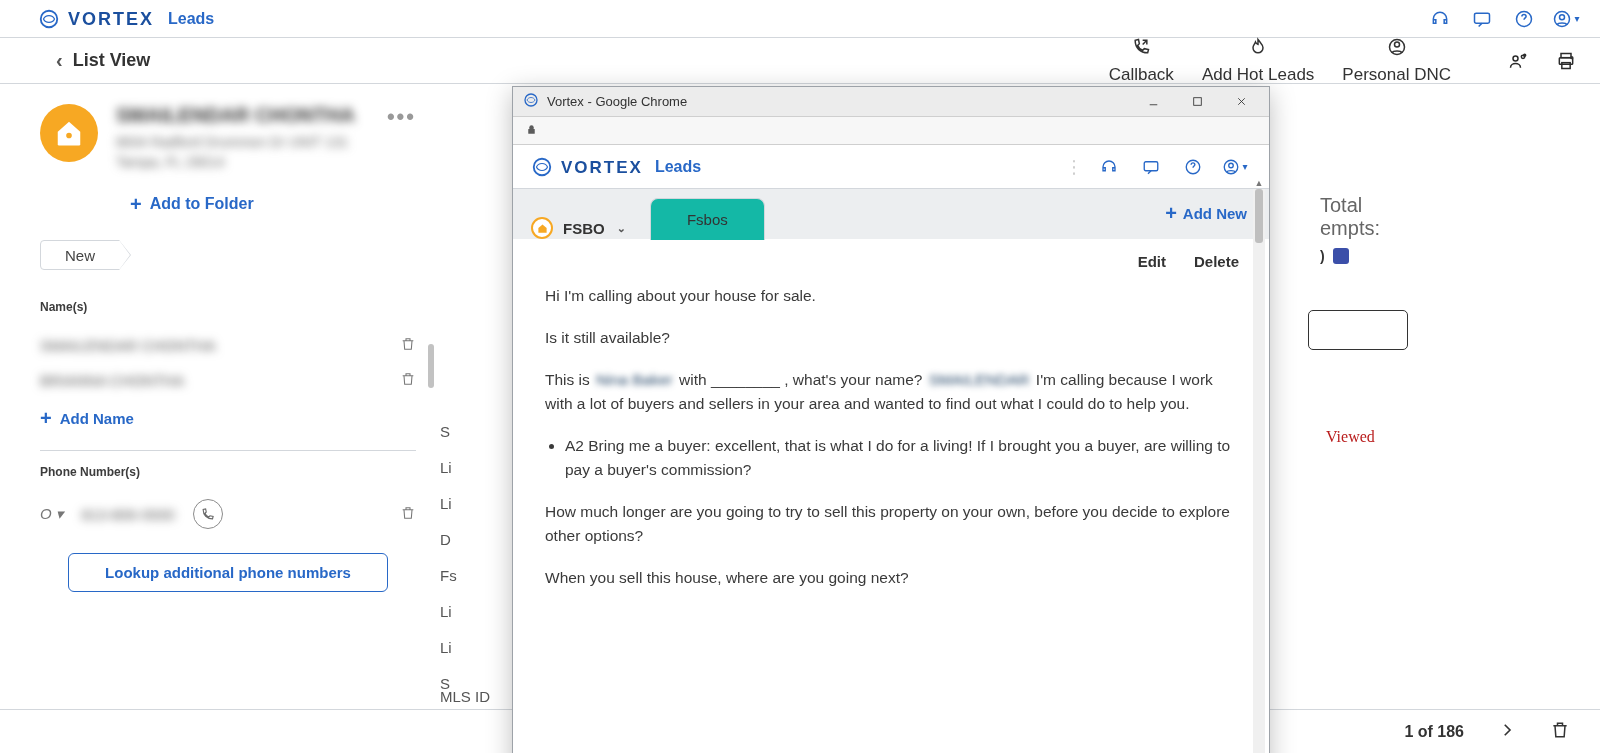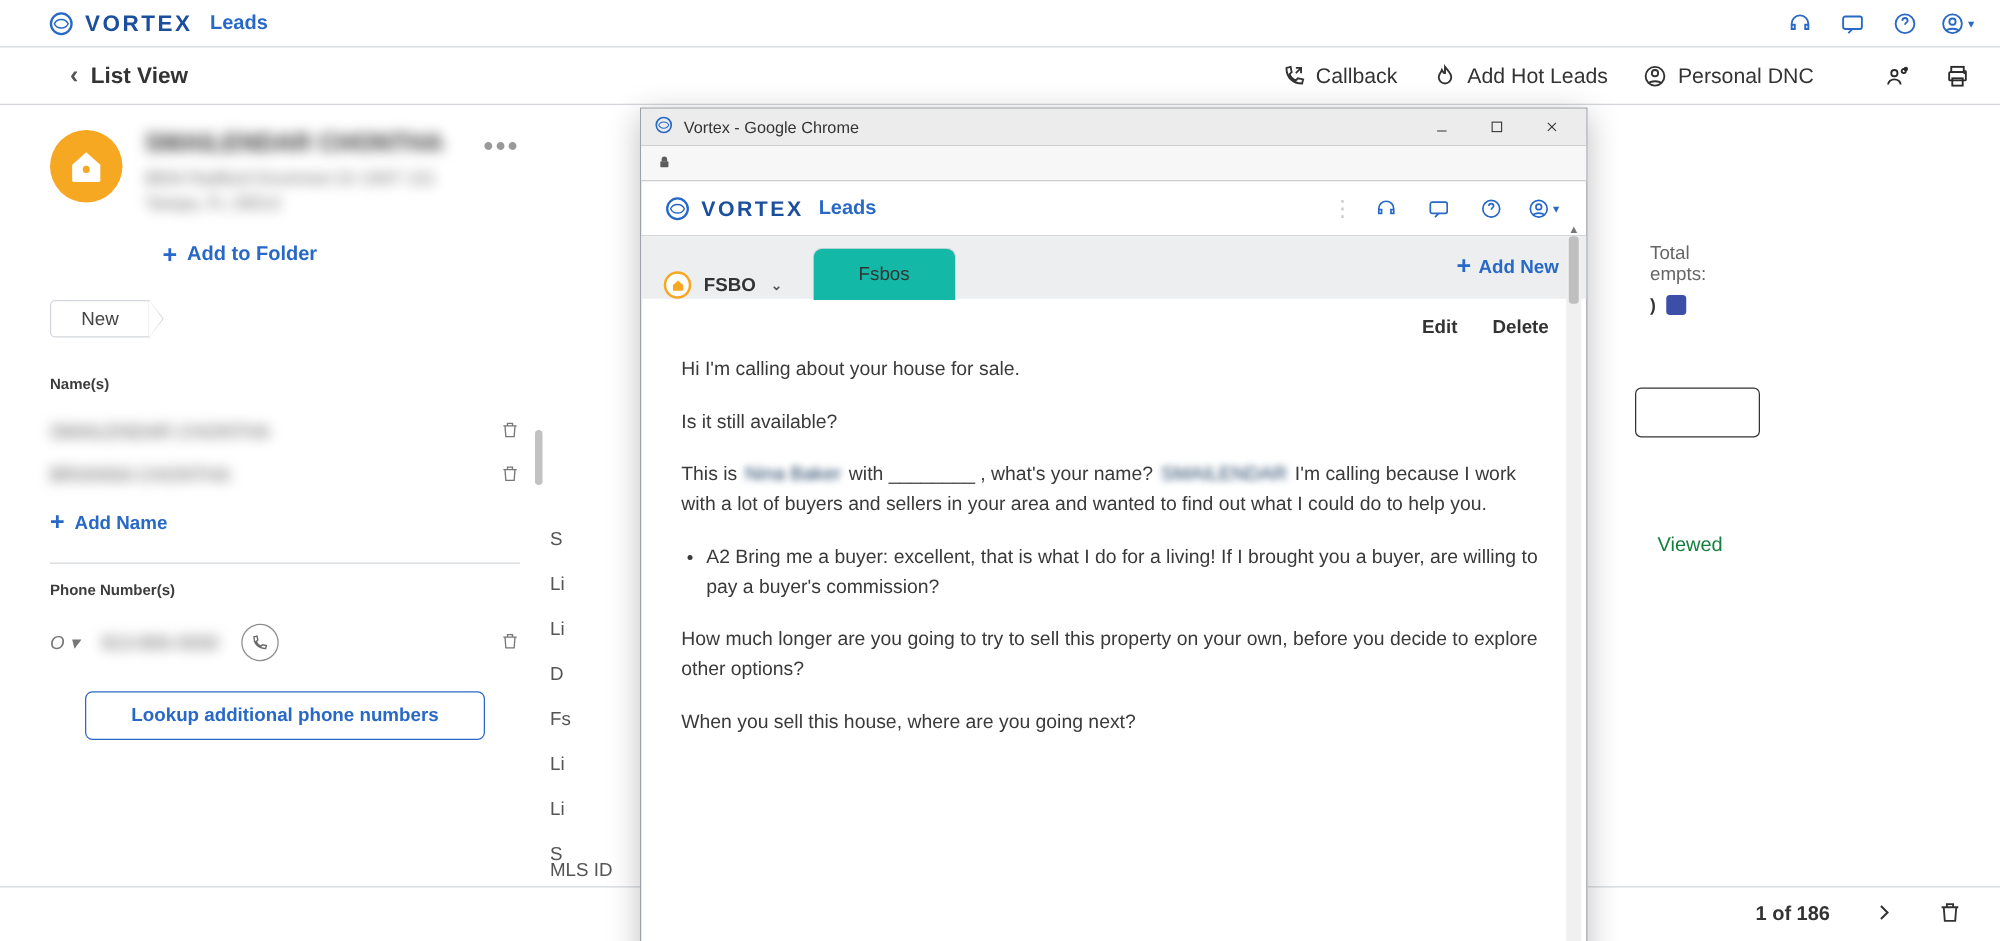--- a/index.html
+++ b/index.html
@@ -29,21 +29,21 @@
   .top-icon{width:32px;height:32px;display:flex;align-items:center;justify-content:center;border:1px solid transparent;border-radius:5px;}
   .top-icon svg{width:20px;height:20px;stroke:var(--blue);fill:none;stroke-width:1.8;}
   .avatar-btn{display:flex;align-items:center;gap:2px;}
   .avatar-btn .caret{font-size:10px;color:var(--blue);}
 
   
   .toolbar{display:flex;align-items:center;height:46px;border-bottom:1px solid var(--border);padding:0 24px 0 56px;}
   .back-link{display:flex;align-items:center;gap:10px;font-size:18px;font-weight:600;color:#333;}
   .back-link .chev{font-size:20px;font-weight:700;color:#555;}
   .toolbar-right{margin-left:auto;display:flex;align-items:center;gap:28px;color:#333;}
-  .toolbar-item{display:flex;align-items:center;gap:8px;font-size:17px;font-weight:500;}
+  .toolbar-item{display:flex;align-items:center;gap:8px;font-size:17px;font-weight:500;flex-direction:column;}
   .toolbar-item svg{width:20px;height:20px;fill:none;stroke:#333;stroke-width:1.8;}
   .toolbar-icononly svg{stroke:#2b2b2b;}
   .tb-sep{width:1px;height:26px;background:transparent;}
 
   
   .content{display:flex;height:calc(100% - 38px - 46px - 44px);}
   .left-panel{width:440px;padding:20px 24px 0 40px;position:relative;}
   .right-panel{flex:1;padding:20px 40px 0 50px;position:relative;}
   .scroll-thumb{position:absolute;right:6px;top:260px;width:6px;height:44px;background:#c2c2c2;border-radius:3px;}
 
@@ -75,26 +75,26 @@
   .phone-row{display:flex;align-items:center;gap:18px;padding:6px 0;}
   .phone-row .otag{font-style:italic;color:#777;font-size:15px;}
   .phone-row .blurred{filter:blur(5px);color:#555;font-size:15px;}
   .circle-icon{width:30px;height:30px;border:1.5px solid #8c8c8c;border-radius:50%;display:flex;align-items:center;justify-content:center;}
   .circle-icon svg{width:15px;height:15px;stroke:#6a6a6a;fill:none;stroke-width:1.8;}
   .phone-row .trash{margin-left:auto;}
 
   .lookup-btn{display:block;width:320px;margin:18px auto 0;padding:10px 0;border:1.5px solid var(--blue);border-radius:6px;color:var(--blue);text-align:center;font-weight:600;font-size:15px;background:#fff;}
 
   
-  .stat-label{color:#666;font-size:15px;}
+  .stat-label{color:#666;font-size:20px;}
   .stat-row{display:flex;align-items:center;gap:8px;margin-top:8px;}
   .stat-row .badge{width:16px;height:16px;background:#3b4fa9;border-radius:3px;}
   .bigcard{margin-top:36px;background:#f6f7f8;border-radius:10px;padding:20px;}
   .bigcard-input{width:100%;max-width:100px;height:40px;border:1.5px solid #333;border-radius:5px;background:#fff;}
-  .viewed-bar{margin-top:90px;background:#fff;border-radius:8px;padding:14px 18px;font-size:16px;color:#15803d;}
+  .viewed-bar{margin-top:90px;background:#fff;border-radius:8px;padding:14px 18px;font-size:16px;color:#b91c1c;font-family:Liberation Serif, serif;}
   .bg-peek{position:absolute;left:0;top:20px;color:#555;font-size:15px;line-height:36px;}
   .bg-peek div{padding-left:0;}
 
   .hide-scripts{position:absolute;left:220px;bottom:0;display:flex;align-items:center;gap:12px;color:var(--blue);font-weight:700;font-size:16px;padding:10px 20px;border:1px solid var(--border);border-bottom:none;background:#fff;}
   .hide-scripts svg{width:16px;height:16px;stroke:var(--blue);fill:none;stroke-width:2;}
   .mls{position:absolute;left:0;bottom:4px;color:#555;font-size:15px;}
 
   
   .footer{position:absolute;bottom:0;left:0;right:0;height:44px;display:flex;align-items:center;justify-content:flex-end;padding:0 30px;gap:34px;background:#fff;border-top:1px solid var(--border);}
   .pager{font-size:16px;font-weight:600;color:#333;}

